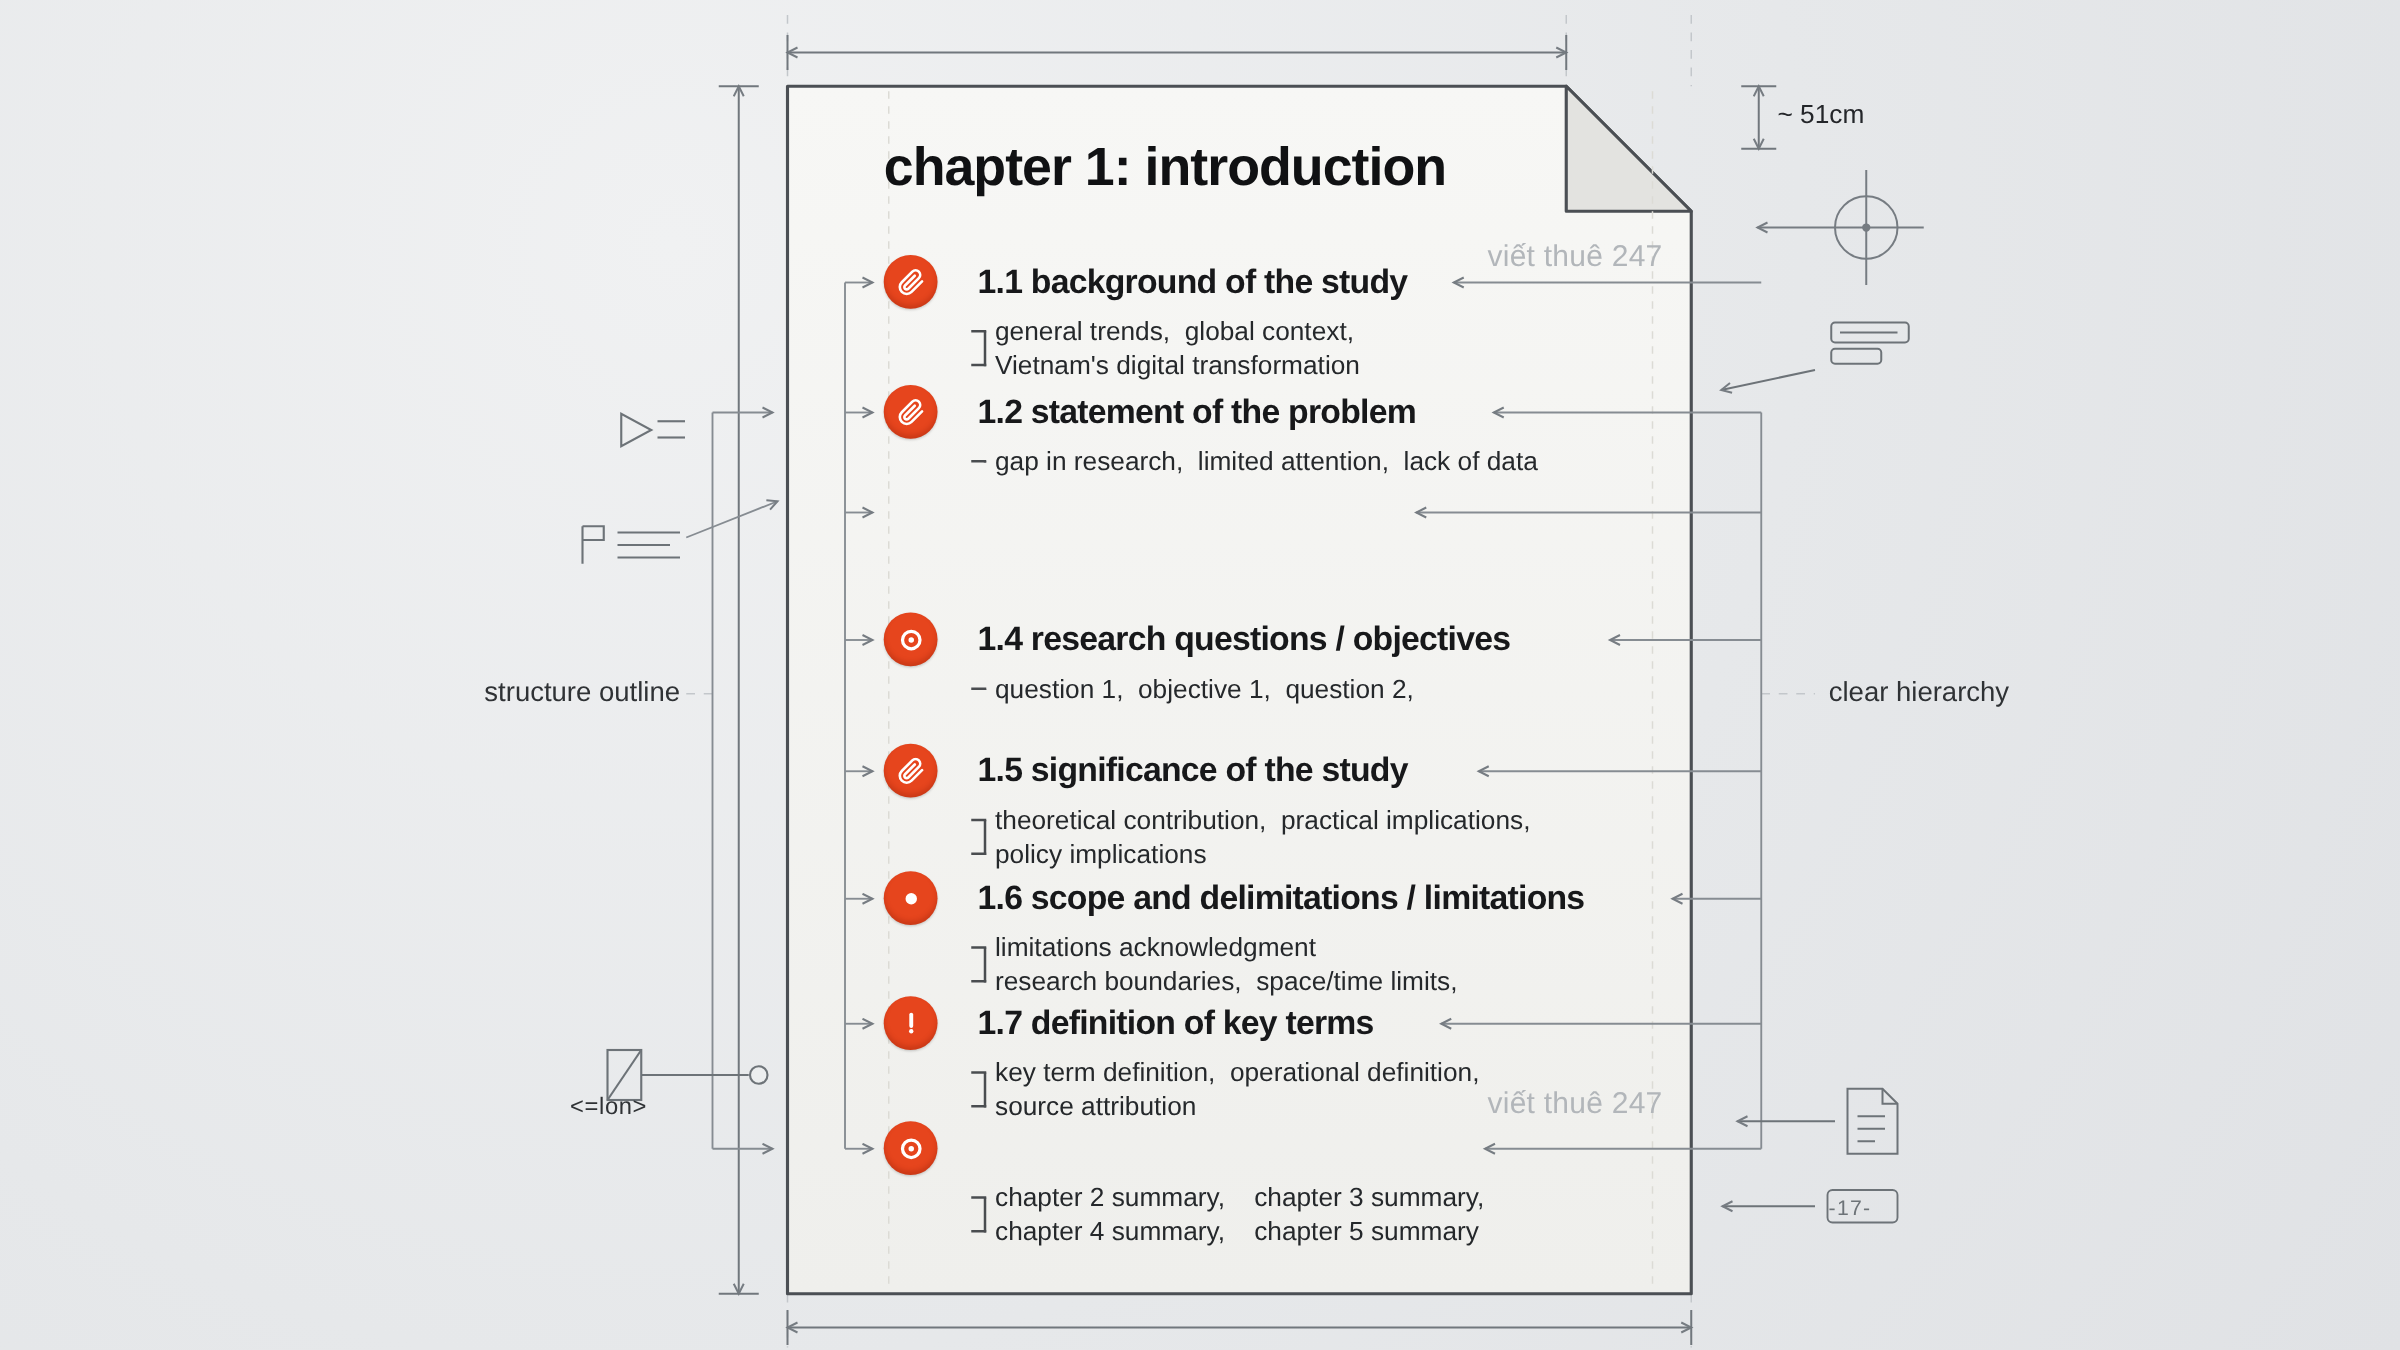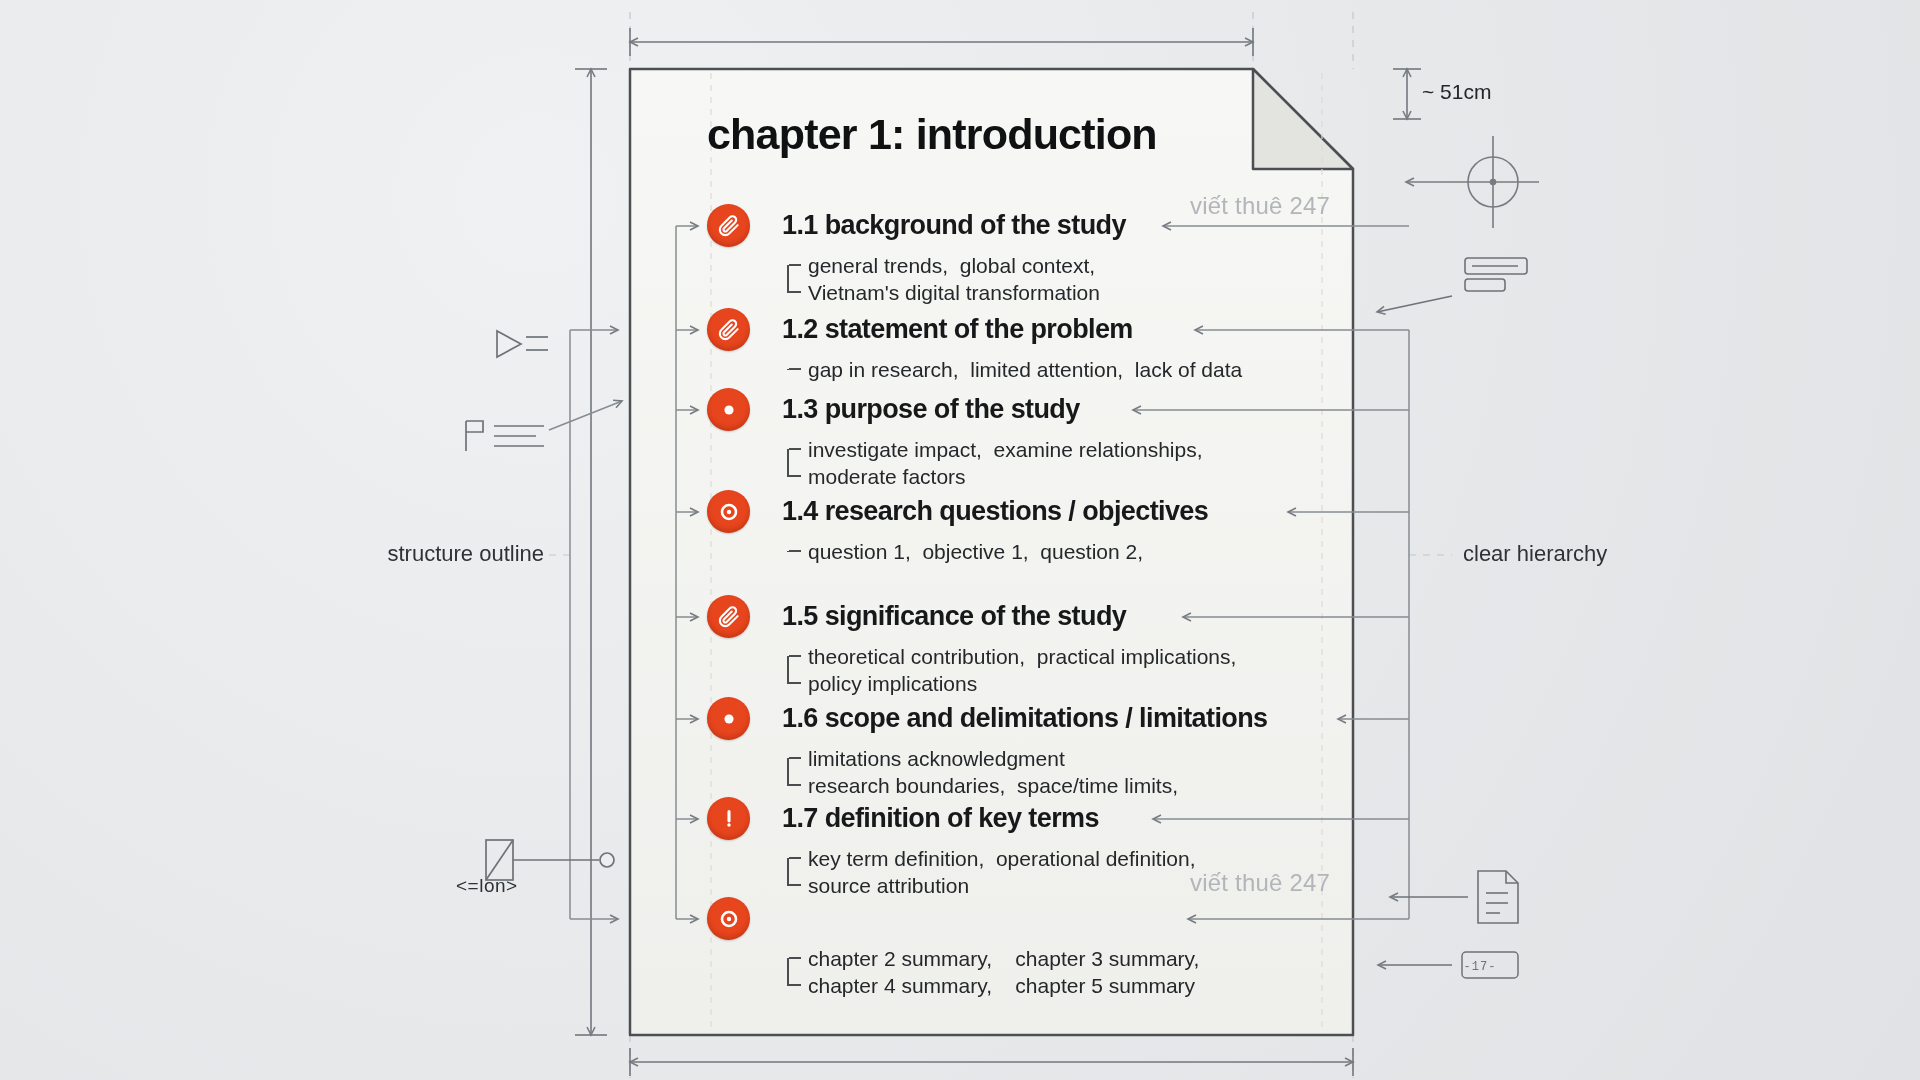--- a/index.html
+++ b/index.html
@@ -21,34 +21,34 @@
   .watermark{
     color:#b2b6ba;font-size:24px;font-weight:500;letter-spacing:0.2px;
   }
   .wm1{left:1190px;top:192px;}
   .wm2{left:1190px;top:869px;}
   .side-label{font-size:22px;color:#2f3235;}
   .label-left{left:352px;top:541px;width:192px;text-align:right;}
   .label-right{left:1463px;top:541px;}
   .size-label{left:1422px;top:80px;font-size:21px;color:#24262a;}
   .component-label{left:456px;top:875px;font-size:19px;color:#2f3235;letter-spacing:0.5px;}
-  .page-tag{left:1462px;top:956px;width:36px;text-align:center;font-size:12px;color:#6d7378;letter-spacing:1px;line-height:22px;font-family:Liberation Mono, monospace;}
+  .page-tag{left:1462px;top:956px;width:36px;text-align:center;font-size:17px;color:#6d7378;letter-spacing:1px;line-height:22px;}
 
   .item{position:absolute;left:707px;width:640px;}
   .row{display:flex;align-items:center;gap:16px;}
   .ic{
     width:43px;height:43px;border-radius:50%;
     background:#e6451d;flex:0 0 43px;
     display:flex;align-items:center;justify-content:center;
     box-shadow:inset 0 -3px 4px rgba(120,20,0,.25), 0 1px 2px rgba(0,0,0,.18);
   }
   .head{
     font-size:27px;font-weight:700;letter-spacing:-0.6px;color:#17181a;white-space:nowrap;margin-left:16px;
   }
-  .sublines{margin-left:80px;margin-top:5px;position:relative;padding-left:21px;}
+  .sublines{margin-left:80px;margin-top:5px;position:relative;padding-left:9px;}
   .sublines::before{
     content:"";position:absolute;left:0;top:13px;bottom:13px;width:2px;background:#4a4d50;
   }
   .subline{
     position:relative;font-size:21px;line-height:27px;color:#25282b;white-space:pre;
   }
   .subline::before{
     content:"";position:absolute;left:-19px;top:12px;width:12px;height:2px;background:#4a4d50;
   }
 </style>
@@ -207,34 +207,20 @@
             <path d="M21.44 11.05l-9.19 9.19a6 6 0 0 1-8.49-8.49l9.19-9.19a4 4 0 0 1 5.66 5.66l-9.2 9.19a2 2 0 0 1-2.83-2.83l8.49-8.48"></path>
           </svg>
       </span>
       <span class="head">1.2 statement of the problem</span>
     </div>
     <div class="sublines">
       <div class="subline">gap in research,  limited attention,  lack of data</div>
     </div>
   </div>
 
-  <div class="item" style="top:388px;">
-    <div class="row">
-      <span class="ic">
-        <svg viewBox="0 0 24 24" width="22" height="22">
-            <circle cx="12" cy="12" r="5" fill="#fff"></circle>
-          </svg>
-      </span>
-      <span class="head">1.3 purpose of the study</span>
-    </div>
-    <div class="sublines">
-      <div class="subline">investigate impact,  examine relationships,</div>
-      <div class="subline">moderate factors</div>
-    </div>
-  </div>
 
   <div class="item" style="top:490px;">
     <div class="row">
       <span class="ic">
         <svg viewBox="0 0 24 24" width="24" height="24" fill="none">
             <circle cx="12" cy="12" r="7" stroke="#fff" stroke-width="2.6"></circle>
             <circle cx="12" cy="12" r="2.2" fill="#fff"></circle>
           </svg>
       </span>
       <span class="head">1.4 research questions / objectives</span>

